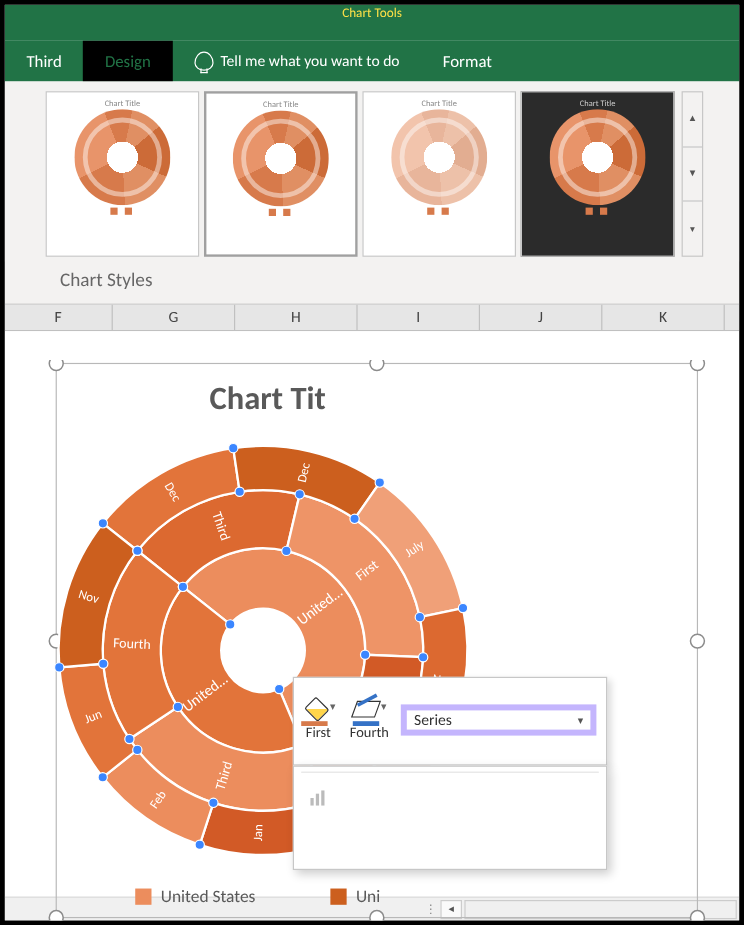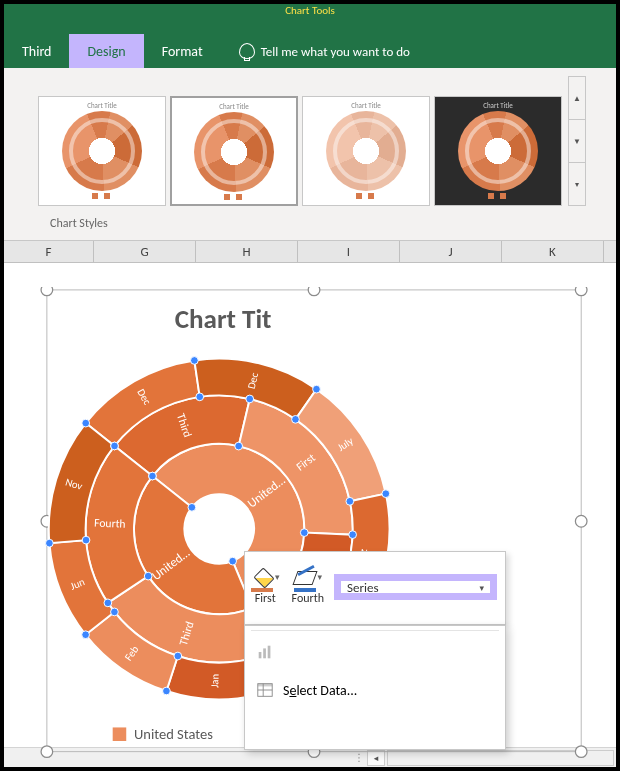--- a/index.html
+++ b/index.html
@@ -18,36 +18,36 @@
   font-size: 11px; padding-bottom: 4px;
 }
 .ribbon-tabs {
   height: 34px; background: #217346; color: #fff;
   display: flex; align-items: stretch; gap: 0;
 }
 .ribbon-tab {
   padding: 0 18px; display: flex; align-items: center;
   font-size: 14px; cursor: pointer;
 }
-.ribbon-tab.active { background: #c4b5fd; color: #217346; }
+.ribbon-tab.active { background: #000000; color: #217346; }
 .tellme { display: flex; align-items: center; gap: 6px; font-size: 13px; }
 .bulb { width: 16px; height: 16px; border: 1.5px solid #fff; border-radius: 50% 50% 50% 50% / 60% 60% 40% 40%; position: relative; }
 .bulb::after { content: ''; position: absolute; bottom: -3px; left: 4px; width: 4px; height: 3px; border: 1px solid #fff; border-top: none; }
 
 
 .gallery { background: #f3f2f1; border-bottom: 1px solid #c7c7c7; }
 .gallery-row {
   display: flex; align-items: center; gap: 4px;
   padding: 8px 6px 4px 34px; background: #f3f2f1;
 }
 .style-thumb {
-  width: 128px; height: 110px; background: #fff;
+  width: 128px; height: 138px; background: #fff;
   border: 1px solid #c7c7c7; position: relative; flex: 0 0 128px;
   display: flex; flex-direction: column; align-items: center;
-  padding-top: 4px; cursor: pointer; margin-top: 20px;
+  padding-top: 4px; cursor: pointer;
 }
 .style-thumb.sel { border: 2px solid #a0a0a0; }
 .style-thumb.dark { background: #2b2b2b; }
 .style-thumb .lbl { font-size: 7px; color: #888; }
 .style-thumb.dark .lbl { color: #ccc; }
 .sun {
   width: 80px; height: 80px; border-radius: 50%;
   background:
     radial-gradient(circle at center, #fff 0 13px, transparent 13px),
     conic-gradient(from -58deg, #e8946a 0 36deg, #d77a4b 36deg 70deg, #e08f63 70deg 108deg, #cc6b38 108deg 172deg, #e08f63 172deg 235deg, #d77a4b 235deg 302deg, #e8946a 302deg 360deg);
@@ -60,21 +60,21 @@
 .gallery-scroll {
   width: 18px; align-self: stretch; border: 1px solid #c7c7c7;
   display: flex; flex-direction: column; margin-left: 2px;
   background:#f3f2f1;
 }
 .gallery-scroll div {
   flex: 1; display: flex; align-items: center; justify-content: center;
   border-bottom: 1px solid #c7c7c7; font-size: 8px; color: #555; cursor: pointer;
 }
 .gallery-scroll div:last-child { border-bottom: none; }
-.gallery-label { font-size: 12px; color: #666; padding: 6px 0 10px 46px; }
+.gallery-label { font-size: 16px; color: #666; padding: 6px 0 10px 46px; }
 
 
 .col-headers { height: 22px; background: #e6e6e6; border-bottom: 1px solid #c0c0c0; display: flex; }
 .col-h {
   flex: 0 0 102px; border-right: 1px solid #c0c0c0;
   font-size: 13px; color: #444; display: flex;
   align-items: center; justify-content: center;
 }
 .col-h:first-child { flex: 0 0 90px; }
 
@@ -111,21 +111,21 @@
 .fill-icon::after { content:''; position:absolute; left:0; bottom:-3px; width:22px; height:4px; background:#d77a4b; }
 .outline-icon { width: 22px; height: 18px; position: relative; }
 .outline-icon::before {
   content:''; position:absolute; left:1px; top:0; width:18px; height:12px;
   border:1.5px solid #333; transform: skewX(-20deg);
 }
 .outline-icon .pln { position:absolute; left:3px; top:-2px; width:18px; height:3px; background:#3572c6; transform: rotate(-28deg); }
 .outline-icon::after { content:''; position:absolute; left:0; bottom:-3px; width:22px; height:4px; background:#3572c6; }
 .series-select {
   flex: 1; margin: 22px 8px 22px 4px; height: 26px;
-  border: 7px solid #c4b5fd; display: flex; align-items: center;
+  border: 5px solid #c4b5fd; display: flex; align-items: center;
   justify-content: space-between; font-size: 13px; padding: 0 6px; color: #333;
 }
 .series-select span.car { font-size: 9px; color: #555; }
 
 
 .ctx {
   position: absolute; left: 240px; top: 362px;
   width: 262px; background: #fff;
   border: 1px solid #c7c7c7; box-shadow: 3px 3px 8px rgba(0,0,0,.2);
   font-size: 14px; padding: 2px 0;
@@ -147,25 +147,25 @@
 
 <div class="app">
 
   <div class="titlebar">
     <span>Chart Tools</span>
   </div>
 
   <div class="ribbon-tabs">
     <div class="ribbon-tab">Third</div>
     <div class="ribbon-tab active">Design</div>
-    <div class="ribbon-tab">Format</div>
     <div class="ribbon-tab tellme">
       <span class="bulb"></span>
       <span>Tell me what you want to do</span>
     </div>
+    <div class="ribbon-tab">Format</div>
   </div>
 
   <div class="gallery">
     <div class="gallery-row">
       <div class="style-thumb">
         <span class="lbl">Chart Title</span>
         <div class="sunwrap">
             <div class="sun"></div>
           </div>
         <div class="thumb-legend">
@@ -339,31 +339,20 @@
       <div class="sep"></div>
       <div class="ctx-item disabled">
         <span class="ctx-icon i-chg">
           <svg viewBox="0 0 20 20">
               <rect x="3" y="10" width="3" height="7" fill="#bbb"></rect>
               <rect x="8" y="6" width="3" height="11" fill="#bbb"></rect>
               <rect x="13" y="3" width="3" height="14" fill="#bbb"></rect>
             </svg>
         </span>
       </div>
-      <div class="ctx-item">
-        <span class="ctx-icon i-sel">
-          <svg viewBox="0 0 20 20">
-              <rect x="2" y="3" width="16" height="14" fill="none" stroke="#888"></rect>
-              <rect x="2" y="3" width="16" height="3" fill="#888" opacity=".4"></rect>
-              <line x1="8" y1="3" x2="8" y2="17" stroke="#888"></line>
-              <line x1="2" y1="10" x2="18" y2="10" stroke="#888"></line>
-            </svg>
-        </span>
-        <span>S<span class="und">e</span>lect Data...</span>
-      </div>
       <div class="ctx-item disabled">
         
         
       </div>
 
     </div>
   </div>
 
   <div class="scrollbar-bottom">
     <span class="grip">⋮</span>

